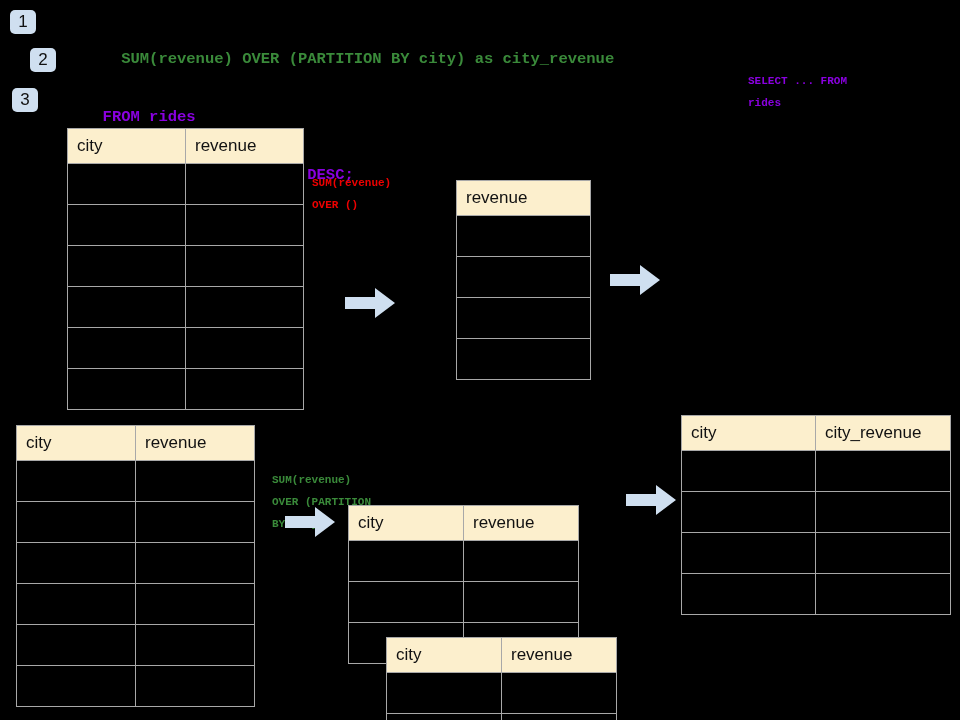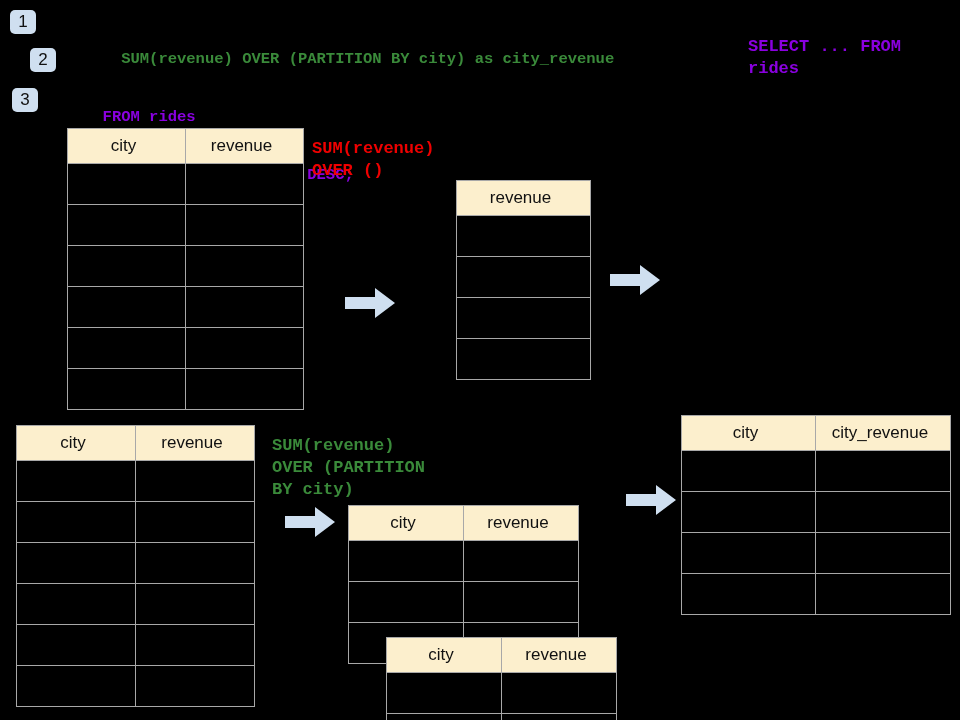--- a/index.html
+++ b/index.html
@@ -43,45 +43,46 @@
   .sql-line { height: 22px; line-height: 22px; }
 
   .c-violet { color: #8a00e0; }
   .c-red    { color: #ee0000; }
   .c-green  { color: #3a8a3a; }
 
   
   .annot {
     position: absolute;
     font-family: "Liberation Mono", monospace;
-    font-size: 17px;
+    font-size: 11px;
     font-weight: bold;
     white-space: pre;
     line-height: 22px;
+    margin-top: 34px;
   }
 
   
   .tbl {
     position: absolute;
     border-collapse: collapse;
     table-layout: fixed;
     background: #000000;
   }
   .tbl th, .tbl td {
     border: 1px solid #a8a8a8;
     padding: 0;
     margin: 0;
   }
   .tbl th {
     background: #fcefcd;
     color: #111111;
     font-family: "Liberation Sans", sans-serif;
     font-size: 17px;
     font-weight: normal;
-    text-align: center;
+    text-align: left;
     padding: 0 15px 0 9px;
     height: 34px;
   }
   .tbl td {
     background: #000000;
     height: 40px;
   }
 
   
   .arrow {

